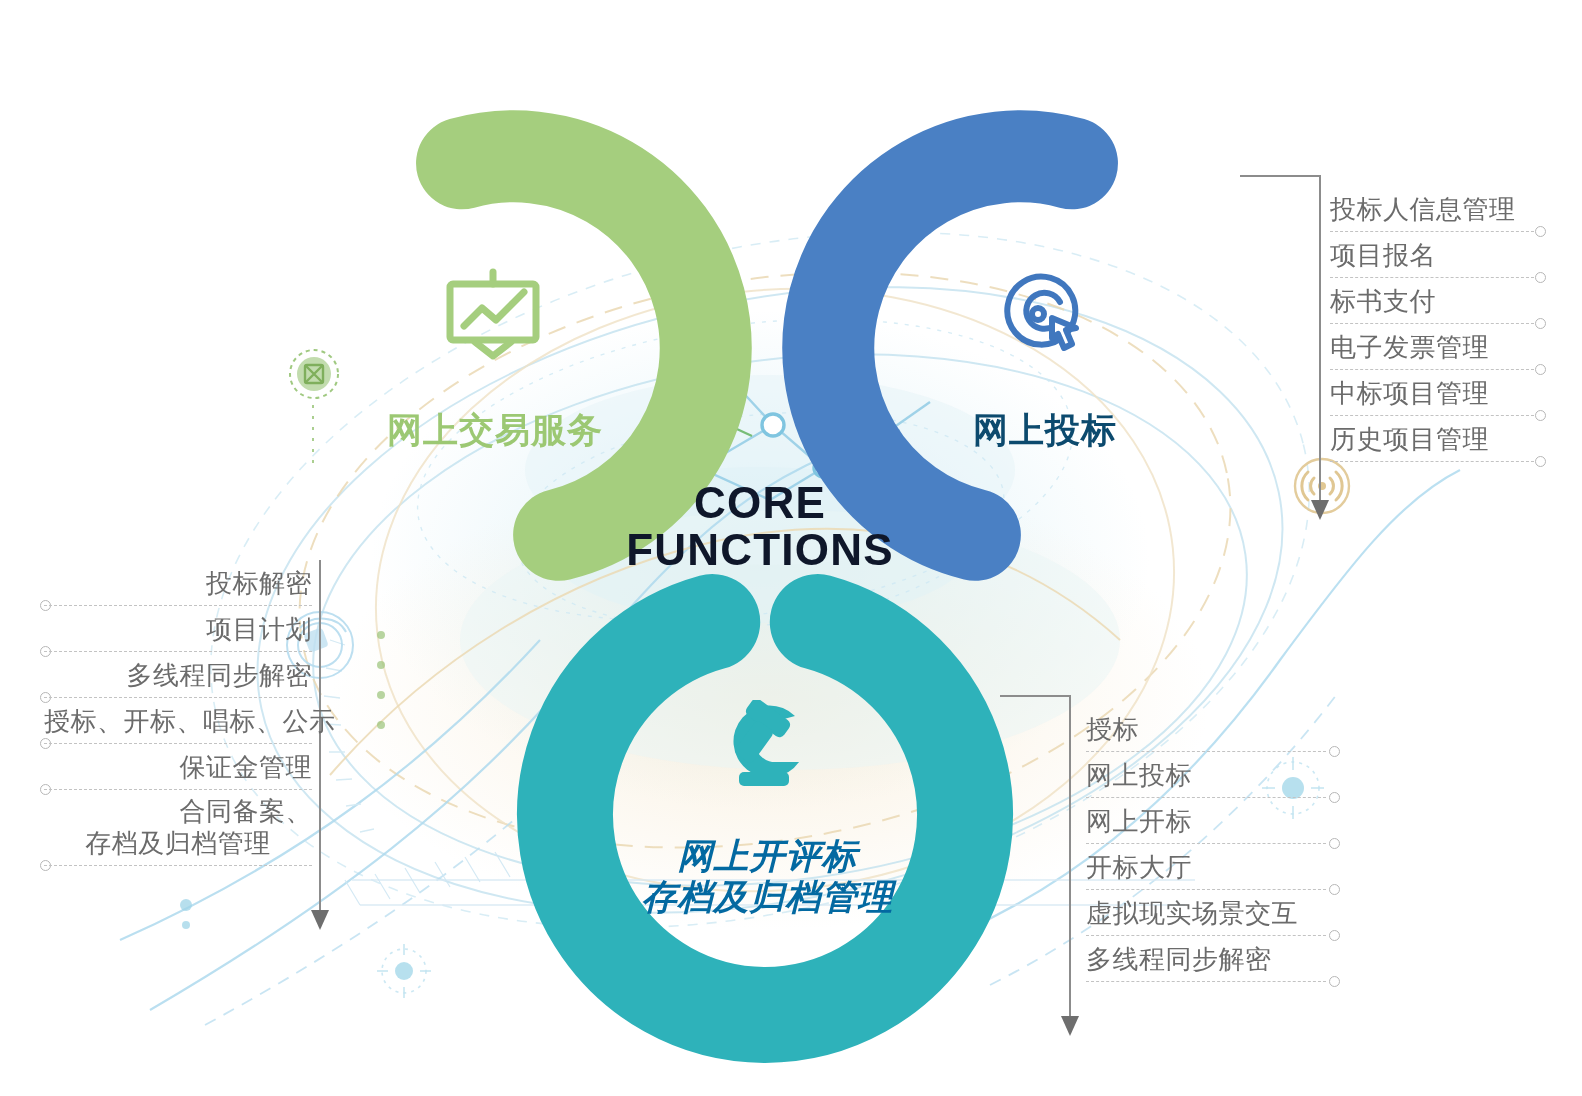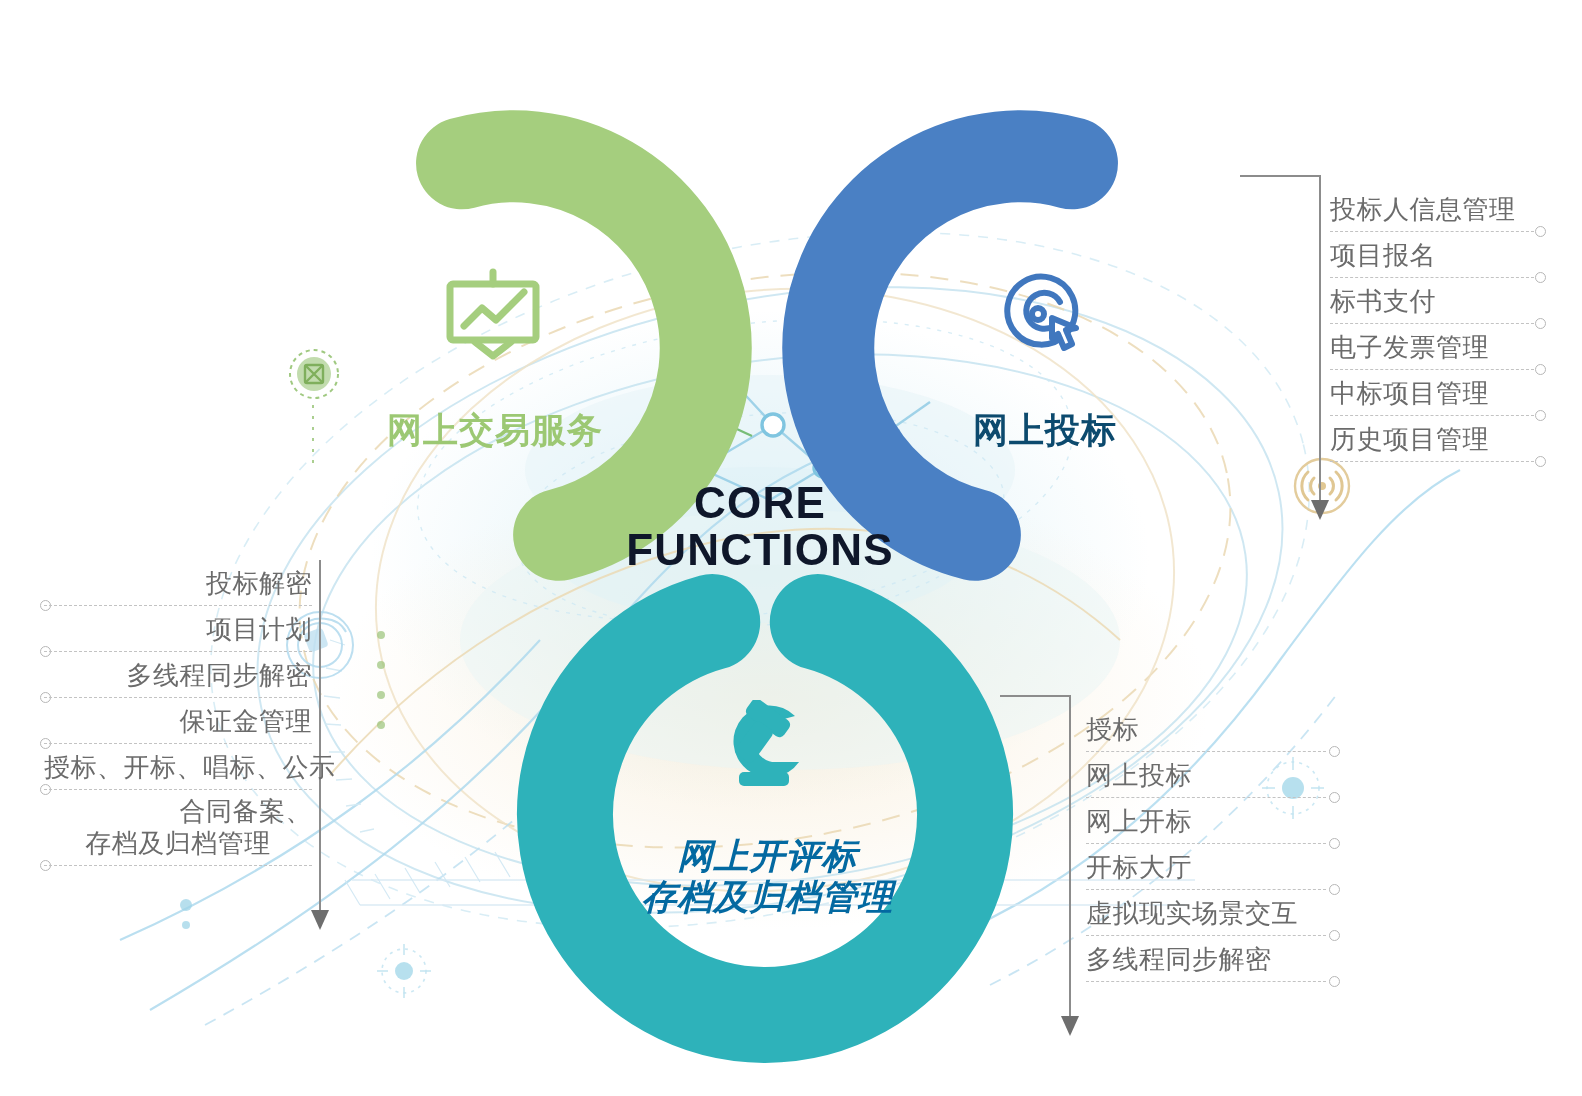--- a/index.html
+++ b/index.html
@@ -316,25 +316,25 @@
     </div>
     <div class="frow">
       <span class="txt">项目计划</span>
       <i class="dot"></i>
     </div>
     <div class="frow">
       <span class="txt">多线程同步解密</span>
       <i class="dot"></i>
     </div>
     <div class="frow">
+      <span class="txt">授标、开标、唱标、公示</span>
+      <i class="dot"></i>
+    </div>
+    <div class="frow">
       <span class="txt">保证金管理</span>
-      <i class="dot"></i>
-    </div>
-    <div class="frow">
-      <span class="txt">授标、开标、唱标、公示</span>
       <i class="dot"></i>
     </div>
     <div class="frow two">
       <span class="txt multiline">
           <span style="display: block;">合同备案、</span>
           <span style="display: block; text-align: center;">存档及归档管理</span>
         </span>
       <i class="dot"></i>
     </div>
   </div>

